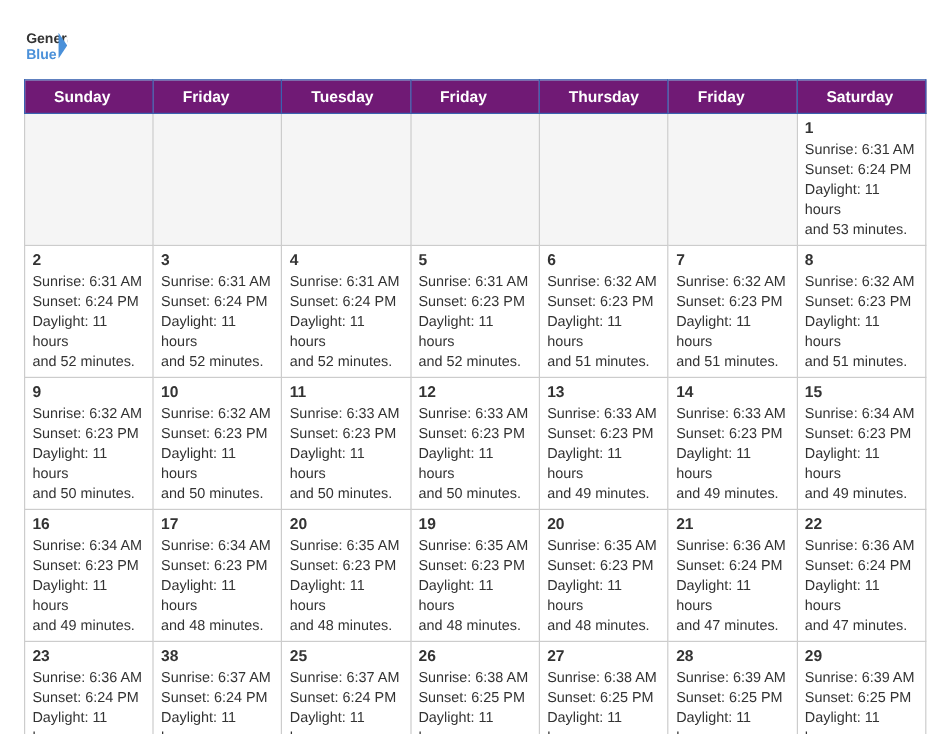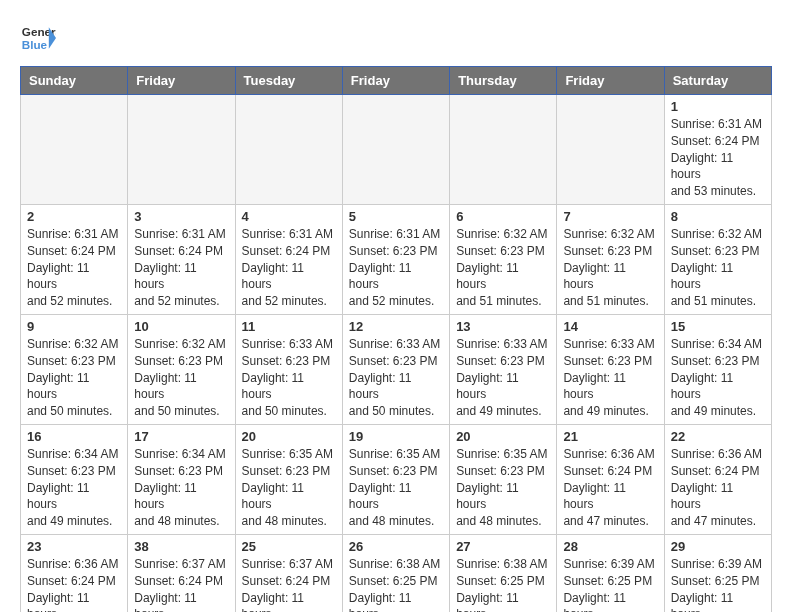--- a/index.html
+++ b/index.html
@@ -36,26 +36,26 @@
     .subtitle {
       font-size: 14px;
       color: #555;
     }
     .calendar {
       width: 100%;
       border-collapse: collapse;
       border: 1px solid #ccc;
     }
     .calendar th {
-      background-color: #737373;
+      background-color: #701a75;
       color: #fff;
       font-size: 13px;
       font-weight: bold;
       text-align: left;
-      padding: 6px 8px;
+      padding: 6px 24px;
       border: 1px solid #3a62b0;
     }
     .calendar td {
       vertical-align: top;
       border: 1px solid #ccc;
       padding: 4px 6px;
       font-size: 10.5px;
       color: #333;
       width: calc(100% / 7);
       min-height: 80px;

